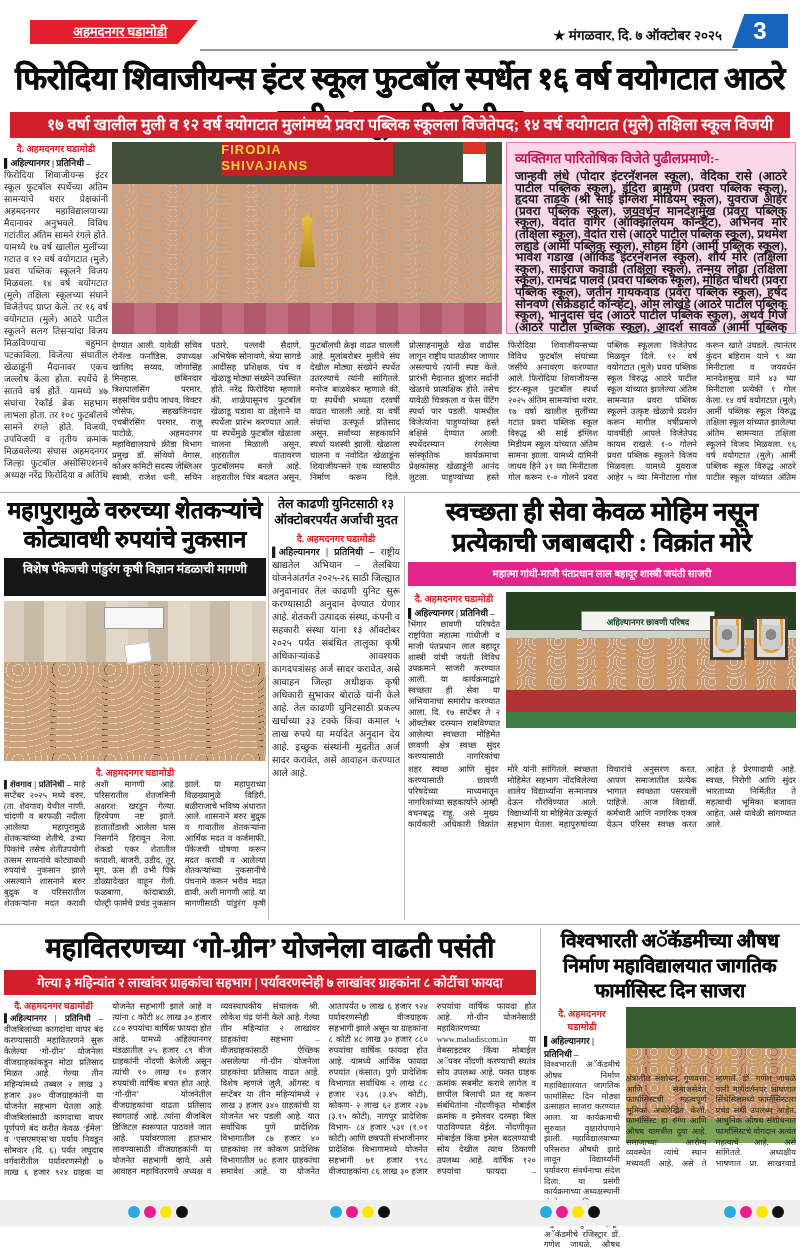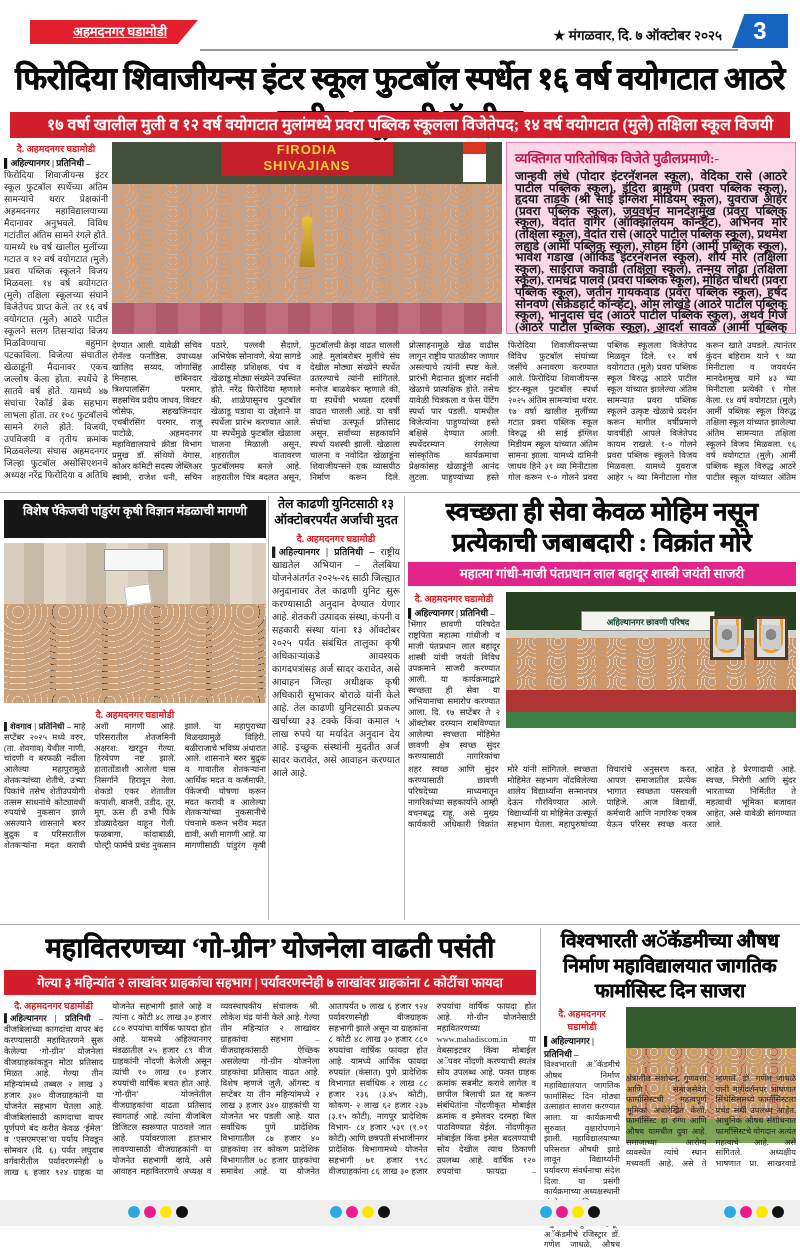--- a/index.html
+++ b/index.html
@@ -33,21 +33,21 @@
   .cols { column-gap:9px; }
   .vrule { position:absolute; width:1px; background:#b5b5b5; }
   .hrule { position:absolute; left:0; right:0; height:1px; background:#a8a8a8; }
 
   
   .a1-left { position:absolute; left:4px; top:142px; width:104px; height:348px; }
   .a1-left .body-txt { font-size:9px; line-height:12px; height:312px; }
   .photo-fb { position:absolute; left:112px; top:142px; width:390px; height:192px; overflow:hidden; }
   .fb-wall { position:absolute; inset:0 0 60% 0; background:#42503b; }
   .fb-banner { position:absolute; left:28%; top:0; width:44%; height:34px; background:#c5202a;
-    color:#f4d22e; font-weight:900; text-align:center; font-size:13px; line-height:16px;
+    color:#f4d22e; font-weight:900; font-size:13px; line-height:16px;
     font-family:"Liberation Sans",sans-serif; letter-spacing:1px; }
   .fb-side { position:absolute; right:4%; top:0; width:6%; height:40px; background:#fff; border-top:12px solid #d32; }
   .fb-crowd { position:absolute; left:0; right:0; top:22%; height:64%;
     background:
       repeating-radial-gradient(circle at 9px 5px, #d3a07c 0 3.5px, rgba(0,0,0,0) 4.5px) 0 0/26px 24px,
       repeating-linear-gradient(90deg,#8db6d8 0 13px,#a9cce8 13px 26px,#7ba7cc 26px 40px);
   }
   .fb-floor { position:absolute; left:0; right:0; bottom:0; height:16%;
     background:repeating-linear-gradient(90deg,#b2596b 0 22px,#c06c7c 22px 44px); }
   .fb-trophy { position:absolute; left:48%; top:38%; width:16px; height:52px;
@@ -75,21 +75,21 @@
   .pf-board { position:absolute; left:38%; top:4%; width:60px; height:22px; background:#f7f7f7; border:1px solid #999; }
   .flood .textwrap { margin-top:5px; height:166px; }
   .flood .body-txt { column-count:3; height:140px; font-size:8.3px; line-height:10.8px; }
 
   .oil { position:absolute; left:272px; top:496px; width:128px; height:426px; }
   .oil h2 { font-size:12.5px; font-weight:900; text-align:center; color:#0d0d0d; line-height:16px; margin-bottom:4px; }
   .oil .body-txt { font-size:9.4px; line-height:13px; height:360px; }
 
   .swachh { position:absolute; left:408px; top:496px; width:388px; height:426px; }
   .swachh .art-headline { font-size:25px; line-height:31px; }
-  .swachh .subband { background:#e3258b; height:24px; line-height:24px; font-size:13px; margin-top:4px; }
+  .swachh .subband { background:#e3258b; height:24px; line-height:24px; font-size:10px; margin-top:4px; }
   .sw-mid { position:relative; margin-top:6px; height:166px; }
   .sw-leftcol { position:absolute; left:0; top:0; width:92px; height:166px; }
   .sw-leftcol .body-txt { font-size:8.4px; line-height:11px; height:140px; }
   .photo-sw { position:absolute; left:98px; top:0; right:0; height:136px; overflow:hidden;
     background:linear-gradient(#27401f 0 28%, #cfd2c9 28% 34%, #bfc3bb 34% 52%, #8f9488 52% 58%, #3e7f46 58% 70%, #b13434 70% 88%, #3e7f46 88% 100%); }
   .sw-banner { position:absolute; left:26%; top:14%; width:46%; height:20px; background:#f4f4f0; border:1px solid #888;
     color:#14452c; font-size:8.5px; font-weight:bold; text-align:center; line-height:20px; }
   .sw-crowd { position:absolute; left:0; right:0; top:34%; height:38%;
     background:
       repeating-radial-gradient(circle at 8px 4px, #c89a74 0 3px, rgba(0,0,0,0) 4px) 0 0/22px 20px,
@@ -164,20 +164,21 @@
     <div class="names">जान्हवी लंधे (पोदार इंटरनॅशनल स्कूल), वेदिका रासे (आठरे पाटील पब्लिक स्कूल), इंदिरा ब्राम्हणे (प्रवरा पब्लिक स्कूल), हृदया ताडके (श्री साई इंग्लिश मीडियम स्कूल), युवराज आहेर (प्रवरा पब्लिक स्कूल), जयवर्धन मानदेशमुख (प्रवरा पब्लिक स्कूल), वेदांत वांगर (ऑक्झिलियम कॉन्व्हेंट), अभिनव मोरे (तक्षिला स्कूल), वेदांत रासे (आठरे पाटील पब्लिक स्कूल), प्रथमेश लहाडे (आर्मी पब्लिक स्कूल), सोहम हिंगे (आर्मी पब्लिक स्कूल), भावेश गडाख (ऑर्किड इंटरनॅशनल स्कूल), शौर्य मोरे (तक्षिला स्कूल), साईराज कवाडी (तक्षिला स्कूल), तन्मय लोढा (तक्षिला स्कूल), रामचंद्र पालवे (प्रवरा पब्लिक स्कूल), मोहित चौधरी (प्रवरा पब्लिक स्कूल), जतीन गायकवाड (प्रवरा पब्लिक स्कूल), हर्षद सोनवणे (सेक्रेडहार्ट कॉन्व्हेंट), ओम लोखंडे (आठरे पाटील पब्लिक स्कूल), भानुदास चंद (आठरे पाटील पब्लिक स्कूल), अथर्व गिर्जे (आठरे पाटील पब्लिक स्कूल), आदर्श सावळे (आर्मी पब्लिक स्कूल), लक्ष्य चौहान (आर्मी पब्लिक स्कूल), अंशुमन बिघाले (सेक्रेडहार्ट कॉन्व्हेंट), सौरभ खंडेलवाल (सेक्रेडहार्ट कॉन्व्हेंट), स्वराज जाधव (ऑक्झिलियम कॉन्व्हेंट), पवनराजे वामी (प्रवरा पब्लिक स्कूल).</div>
   </div>
 
   <div class="a1-bottom">
     <div class="body-txt cols">देण्यात आली. यावेळी सचिव रोनॅल्ड फर्नांडिस, उपाध्यक्ष खालिद सय्यद, जोगासिंह मिनहास, छबिनदार त्रिशपालसिंग परमार, सहसचिव प्रदीप जाधव, विक्टर जोसेफ, सहखजिनदार एचबीरसिंग परमार, राजू पाटोळे, अहमदनगर महाविद्यालयाचे क्रीडा विभाग प्रमुख डॉ. संथियो वेगास, कोअर कमिटी सदस्य जेब्लिअर स्वामी, राजेश धनी, सचिन पठारे, पल्लवी सैदाणे, अभिषेक सोनावणे, श्रेया सागडे आदींसह प्रशिक्षक, पंच व खेळाडू मोठ्या संख्येने उपस्थित होते. नरेंद्र फिरोदिया म्हणाले की, शाळेपासूनच फुटबॉल खेळाडू घडावा या उद्देशाने या स्पर्धेला प्रारंभ करण्यात आले. या स्पर्धेमुळे फुटबॉल खेळाला चालना मिळाली असून, शहरातील वातावरण फुटबॉलमय बनले आहे. शहरातील चित्र बदलत असून, फुटबॉलची क्रेझ वाढत चालली आहे. मुलांबरोबर मुलींचे संघ देखील मोठ्या संख्येने स्पर्धेत उतरल्याचे त्यांनी सांगितले. मनोज बाळवेकर म्हणाले की, या स्पर्धेची भव्यता दरवर्षी वाढत चालली आहे. या वर्षी संघांचा उत्स्फूर्त प्रतिसाद असून, सर्वांच्या सहकार्याने स्पर्धा यशस्वी झाली. खेळाला चालना व नवोदित खेळाडूंना शिवाजीयन्सने एक व्यासपीठ निर्माण करून दिले. प्रोत्साहनामुळे खेळ वाढीस लागून राष्ट्रीय पातळीवर जाणार असल्याचे त्यांनी स्पष्ट केले. प्रारंभी मैदानात झुंजार मर्दानी खेळाचे प्रात्यक्षिक होते. तसेच यावेळी चित्रकला व फेस पेंटिंग स्पर्धा पार पडली. यामधील विजेत्यांना पाहुण्यांच्या हस्ते बक्षिसे देण्यात आली. स्पर्धेदरम्यान रंगलेल्या सांस्कृतिक कार्यक्रमाचा प्रेक्षकांसह खेळाडूंनी आनंद लुटला. पाहुण्यांच्या हस्ते फिरोदिया शिवाजीयन्सच्या विविध फुटबॉल संघांच्या जर्सीचे अनावरण करण्यात आले. फिरोदिया शिवाजीयन्स इंटर-स्कूल फुटबॉल स्पर्धा २०२५ अंतिम सामन्यांचा थरार. १७ वर्षा खालील मुलींच्या गटात प्रवरा पब्लिक स्कूल विरुद्ध श्री साई इंग्लिश मिडीयम स्कूल यांच्यात अंतिम सामना झाला. यामध्ये दामिनी जाधव हिने ३१ व्या मिनीटाला गोल करून १-० गोलने प्रवरा पब्लिक स्कूलला विजेतेपद मिळवून दिले. १२ वर्ष वयोगटात (मुले) प्रवरा पब्लिक स्कूल विरुद्ध आठरे पाटील स्कूल यांच्यात झालेल्या अंतिम सामन्यात प्रवरा पब्लिक स्कूलने उत्कृष्ट खेळाचे प्रदर्शन करून मागील वर्षीप्रमाणे यावर्षीही आपले विजेतेपद कायम राखले. १-० गोलने प्रवरा पब्लिक स्कूलने विजय मिळवला. यामध्ये युवराज आहेर ५ व्या मिनीटाला गोल करून खाते उघडले. त्यानंतर कुंदन बहिराम याने ९ व्या मिनीटाला व जयवर्धन मानदेशमुख याने ४३ च्या मिनीटाला प्रत्येकी १ गोल केला. १४ वर्ष वयोगटात (मुले) आर्मी पब्लिक स्कूल विरुद्ध तक्षिला स्कूल यांच्यात झालेल्या अंतिम सामन्यात तक्षिला स्कूलने विजय मिळवला. १६ वर्ष वयोगटात (मुले) आर्मी पब्लिक स्कूल विरुद्ध आठरे पाटील स्कूल यांच्यात अंतिम सामन्यात आठरे पाटील स्कूलने ५-१ गोलने विजय मिळवून या स्पर्धेत सलग विजयाची हॅट्रीक केली. आठरे पाटील कडून भानुदास चंद याने गोलची हॅट्रीक केली. त्याने १८, ३५ व ४८ व्या मिनीटाला गोल करून उत्कृष्ट खेळाचे प्रदर्शन केले. यश अल्हाट (३२ मिनीट) व समर्थ तरवडे (५८ मिनीट) यांनी प्रत्येकी १ गोल केला. आर्मी पब्लिक स्कूल कडून ३१ व्या मिनीटाला अरिजित पांडे याने एकमेव गोल केला. तिसऱ्या स्थानासाठी १४ वर्ष वयोगटात (मुले) प्रवरा पब्लिक स्कूल विरुद्ध सेक्रेडहार्ट कॉन्व्हेंट स्कूलमध्ये झालेल्या सामन्यात प्रवरा पब्लिक स्कूलने ३-० गोलने विजय मिळवला. यामध्ये प्रवरा पब्लिक स्कूल कडून जतीन गायकवाड (१५ मिनीट), रामचंद्र पालवे (३५ मिनीट) व मोहित चौधरी (४२ मिनीट) यांनी प्रत्येकी १ गोल केला. तसेच १६ वर्ष वयोगटात (मुले) प्रवरा पब्लिक स्कूल विरुद्ध सेक्रेडहार्ट कॉन्व्हेंट स्कूलमध्ये तिसऱ्या स्थानासाठी झालेल्या सामन्यात २-० गोलने सेक्रेडहार्टने विजय मिळवला. आर्य पोपळघट (९२ मिनीट) व सोहम लोते (१४ मिनीट) यांनी प्रत्येकी १ गोल केला.</div>
   </div>
 
   <div class="hrule" style="top:492px"></div>
 
   <div class="flood">
+    <div class="art-headline">महापुरामुळे वरुरच्या शेतकऱ्यांचे कोट्यावधी रुपयांचे नुकसान</div>
     <div class="subband">विशेष पॅकेजची पांडुरंग कृषी विज्ञान मंडळाची मागणी</div>
     <div class="photo-flood">
       <div class="pf-board"></div>
       <div class="pf-row"></div>
       <div class="pf-paper"></div>
     </div>
     <div class="textwrap">
       <div class="dl">दै. अहमदनगर घडामोडी</div>
       <div class="body-txt cols"><b>▌शेवगाव | प्रतिनिधी –</b> <span>माहे सप्टेंबर २०२५ मध्ये वरुर, (ता. शेवगाव) येथील नाणी, चांदणी व बरफळी नदीला आलेल्या महापुरामुळे शेतकऱ्यांच्या शेतीचे, उभ्या पिकांचे तसेच शेतीउपयोगी तत्सम साधनांचे कोट्यावधी रुपयांचे नुकसान झाले असल्याने शासनाने बरुर बुद्रुक व परिसरातील शेतकऱ्यांना मदत करावी अशी मागणी आहे. परिसरातील शेतजमिनी अक्षरश: खरडून गेल्या. हिरवेपण नष्ट झाले. हातातोंडाशी आलेला घास निसर्गाने हिरावून नेला. शेकडो एकर शेतातील कपाशी, बाजरी, उडीद, तूर, मूग, ऊस ही उभी पिके डोळ्यादेखत वाहून गेली. फळबागा, कांदाबाळी, पोल्ट्री फार्मचे प्रचंड नुकसान झाले. या महापुराच्या विळख्यामुळे विहिरी, बळीराजाचे भविष्य अंधारात आले. शासनाने बरुर बुद्रुक व गावातील शेतकऱ्यांना आर्थिक मदत व कर्जमाफी, पॅकेजची घोषणा करून मदत करावी व आलेल्या शेतकऱ्यांच्या नुकसानीचे पंचनामे करून भरीव मदत द्यावी, अशी मागणी आहे. या मागणीसाठी पांडुरंग कृषी विज्ञान मंडळाने निवेदन दिले आहे.</span></div>
     </div>

